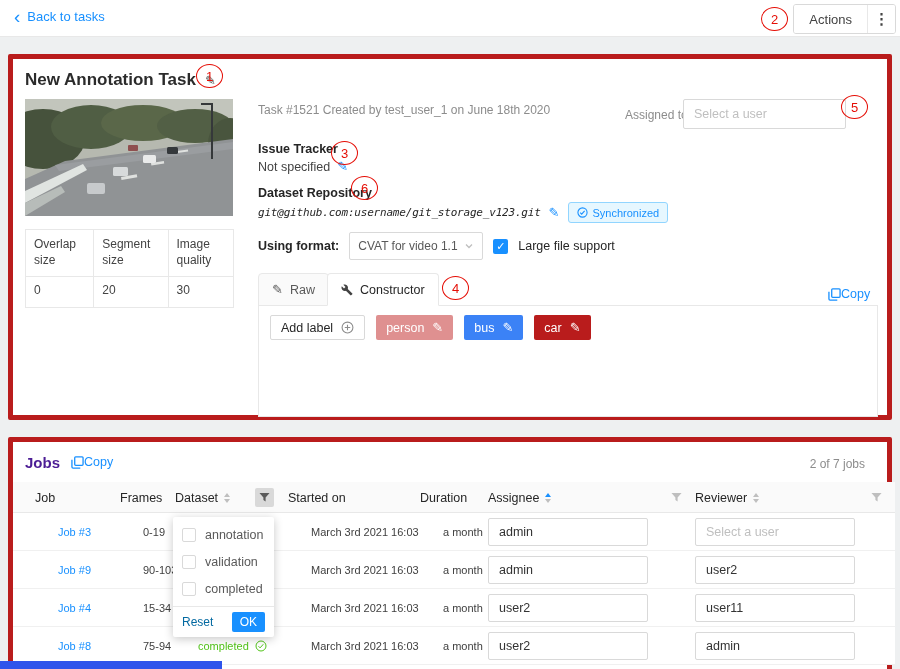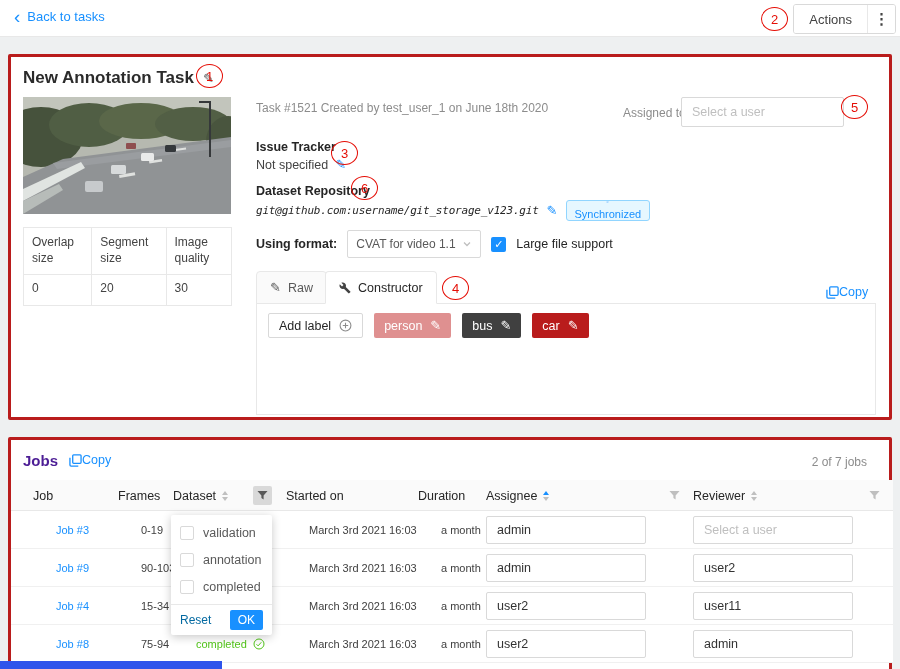--- a/index.html
+++ b/index.html
@@ -10,21 +10,21 @@
   .topbar{position:absolute;left:0;top:0;width:900px;height:37px;background:#fff;border-bottom:1px solid #e8e8e8;}
   .back-link{position:absolute;left:14px;top:9px;display:flex;align-items:center;gap:7px;color:#1890ff;font-size:13px;text-decoration:none;cursor:pointer;}
   .back-chevron{font-size:19px;line-height:14px;font-weight:400;}
   .actions-group{position:absolute;right:4px;top:4px;height:30px;display:flex;align-items:stretch;border:1px solid #d9d9d9;border-radius:3px;background:#fff;overflow:hidden;}
   .actions-main{display:flex;align-items:center;padding:0 15px;font-size:13px;color:#434343;background:#fff;border:none;border-right:1px solid #e8e8e8;cursor:pointer;}
   .actions-more{width:27px;display:flex;align-items:center;justify-content:center;font-size:15px;font-weight:bold;color:#434343;background:#fff;border:none;cursor:pointer;}
 
   
   .annot{position:absolute;width:27px;height:24px;border:1.6px solid #e50e06;border-radius:50%;color:#e50e06;display:flex;align-items:center;justify-content:center;font-size:13px;z-index:60;background:transparent;}
 
-  .card{position:absolute;background:#fff;border:3px solid #b91c1c;border-radius:2px;}
+  .card{position:absolute;background:#fff;border:5px solid #b91c1c;border-radius:2px;}
   .task-card{left:8px;top:54px;width:884px;height:366px;}
   .jobs-card{left:8px;top:437px;width:884px;height:240px;}
 
   .task-title{position:absolute;left:12px;top:11px;display:flex;align-items:center;gap:9px;font-size:17px;font-weight:600;color:#2b2b2b;}
   .edit-pencil{font-size:13px;color:#595959;cursor:pointer;font-weight:400;}
   .edit-pencil.blue{color:#1890ff;}
   .edit-pencil.white{color:#fff;}
 
   .preview{position:absolute;left:12px;top:40px;width:208px;height:117px;display:block;}
 
@@ -36,40 +36,40 @@
   .meta{position:absolute;left:245px;top:44px;font-size:12px;color:#8c8c8c;}
   .assigned-label{position:absolute;left:612px;top:49px;font-size:12px;color:#8c8c8c;}
   input.ant{border:1px solid #d9d9d9;border-radius:2px;font-size:12.5px;padding:0 10px;color:#333;outline:none;background:#fff;}
   input.ant::placeholder{color:#bfbfbf;}
   .assigned-input{position:absolute;left:670px;top:40px;width:163px;height:30px;}
 
   .sec-label{position:absolute;font-size:12.5px;font-weight:700;color:#262626;}
   .issue-value{position:absolute;left:245px;top:100px;display:flex;align-items:center;gap:7px;font-size:12.5px;color:#434343;}
   .repo-row{position:absolute;left:245px;top:143px;display:flex;align-items:center;gap:8px;}
   .repo-url{font-family:"DejaVu Sans Mono",monospace;font-style:italic;font-size:11px;letter-spacing:-0.2px;color:#262626;}
-  .sync-badge{display:inline-flex;align-items:center;gap:5px;height:21px;padding:0 8px;border:1px solid #91d5ff;background:#e6f7ff;border-radius:3px;color:#1890ff;font-size:11px;cursor:pointer;flex-direction:column;}
+  .sync-badge{display:inline-flex;align-items:center;gap:5px;height:21px;padding:0 8px;border:1px solid #91d5ff;background:#e6f7ff;border-radius:3px;color:#1890ff;font-size:11px;cursor:pointer;}
 
   .format-row{position:absolute;left:245px;top:173px;display:flex;align-items:center;gap:10px;}
   .format-label{font-size:12.5px;font-weight:700;color:#262626;}
   .select{width:134px;height:28px;border:1px solid #d9d9d9;border-radius:2px;display:flex;align-items:center;justify-content:space-between;padding:0 8px;font-size:12px;color:#595959;background:#fff;cursor:pointer;}
   .checkbox{width:15px;height:15px;border-radius:2px;background:#1890ff;color:#fff;display:flex;align-items:center;justify-content:center;font-size:11px;cursor:pointer;}
   .cb-label{font-size:12.5px;color:#262626;}
 
   .tab{position:absolute;top:214px;height:33px;display:flex;align-items:center;gap:7px;padding:0 13px;font-size:12.5px;border:1px solid #e8e8e8;border-radius:4px 4px 0 0;cursor:pointer;background:#fafafa;color:#595959;}
   .tab-raw{left:245px;}
   .tab-constructor{left:314px;background:#fff;color:#262626;border-bottom-color:#fff;z-index:2;}
   .tab-content{position:absolute;left:245px;top:246px;width:620px;height:112px;border:1px solid #e8e8e8;background:#fff;}
   .copy-link{display:inline-flex;align-items:center;color:#1890ff;font-size:12.5px;cursor:pointer;}
   .constructor-copy{position:absolute;left:815px;top:228px;}
 
   .labels-row{position:absolute;left:257px;top:256px;display:flex;align-items:center;gap:11px;z-index:3;}
   .add-label-btn{height:25px;display:inline-flex;align-items:center;gap:8px;padding:0 10px;border:1px solid #d9d9d9;border-radius:2px;background:#fff;font-size:12.5px;color:#262626;cursor:pointer;}
   .label-badge{height:25px;display:inline-flex;align-items:center;gap:8px;padding:0 10px;border-radius:2px;color:#fff;font-size:12.5px;cursor:pointer;}
   .badge-person{background:#df9090;}
-  .badge-bus{background:#404040;}
+  .badge-bus{background:#3b82f6;}
   .badge-car{background:#b91c1c;}
 
   
   .jobs-title{position:absolute;left:12px;top:12px;font-size:15px;font-weight:700;color:#4c1d95;}
   .jobs-copy{position:absolute;left:58px;top:13px;}
   .jobs-count{position:absolute;right:22px;top:15px;font-size:12px;color:#8c8c8c;}
   .jheader{position:absolute;left:0;top:40px;width:882px;height:31px;background:#fafafa;border-bottom:1px solid #e8e8e8;}
   .jh{position:absolute;top:0;height:31px;display:flex;align-items:center;gap:6px;font-size:12.5px;color:#262626;}
   .sorter{display:inline-flex;flex-direction:column;gap:2px;cursor:pointer;}
   .tri-up{display:block;width:0;height:0;border-left:3.5px solid transparent;border-right:3.5px solid transparent;border-bottom:4px solid #bfbfbf;}
@@ -347,25 +347,25 @@
       </div>
       <div class="jc" style="left:275px;">March 3rd 2021 16:03</div>
       <div class="jc" style="left:407px;">a month</div>
       <input class="ant cell-input" style="left: 475px;" value="user2">
       <input class="ant cell-input" style="left: 682px;" value="admin">
     </div>
 
     <div class="filter-dropdown">
       <div class="fd-item">
         <span class="fd-cb"></span>
-        <span>validation</span>
+        <span>annotation</span>
       </div>
       <div class="fd-item">
         <span class="fd-cb"></span>
-        <span>annotation</span>
+        <span>validation</span>
       </div>
       <div class="fd-item">
         <span class="fd-cb"></span>
         <span>completed</span>
       </div>
       <div class="fd-footer">
         <span class="fd-reset">Reset</span>
         <button class="fd-ok">OK</button>
       </div>
     </div>

